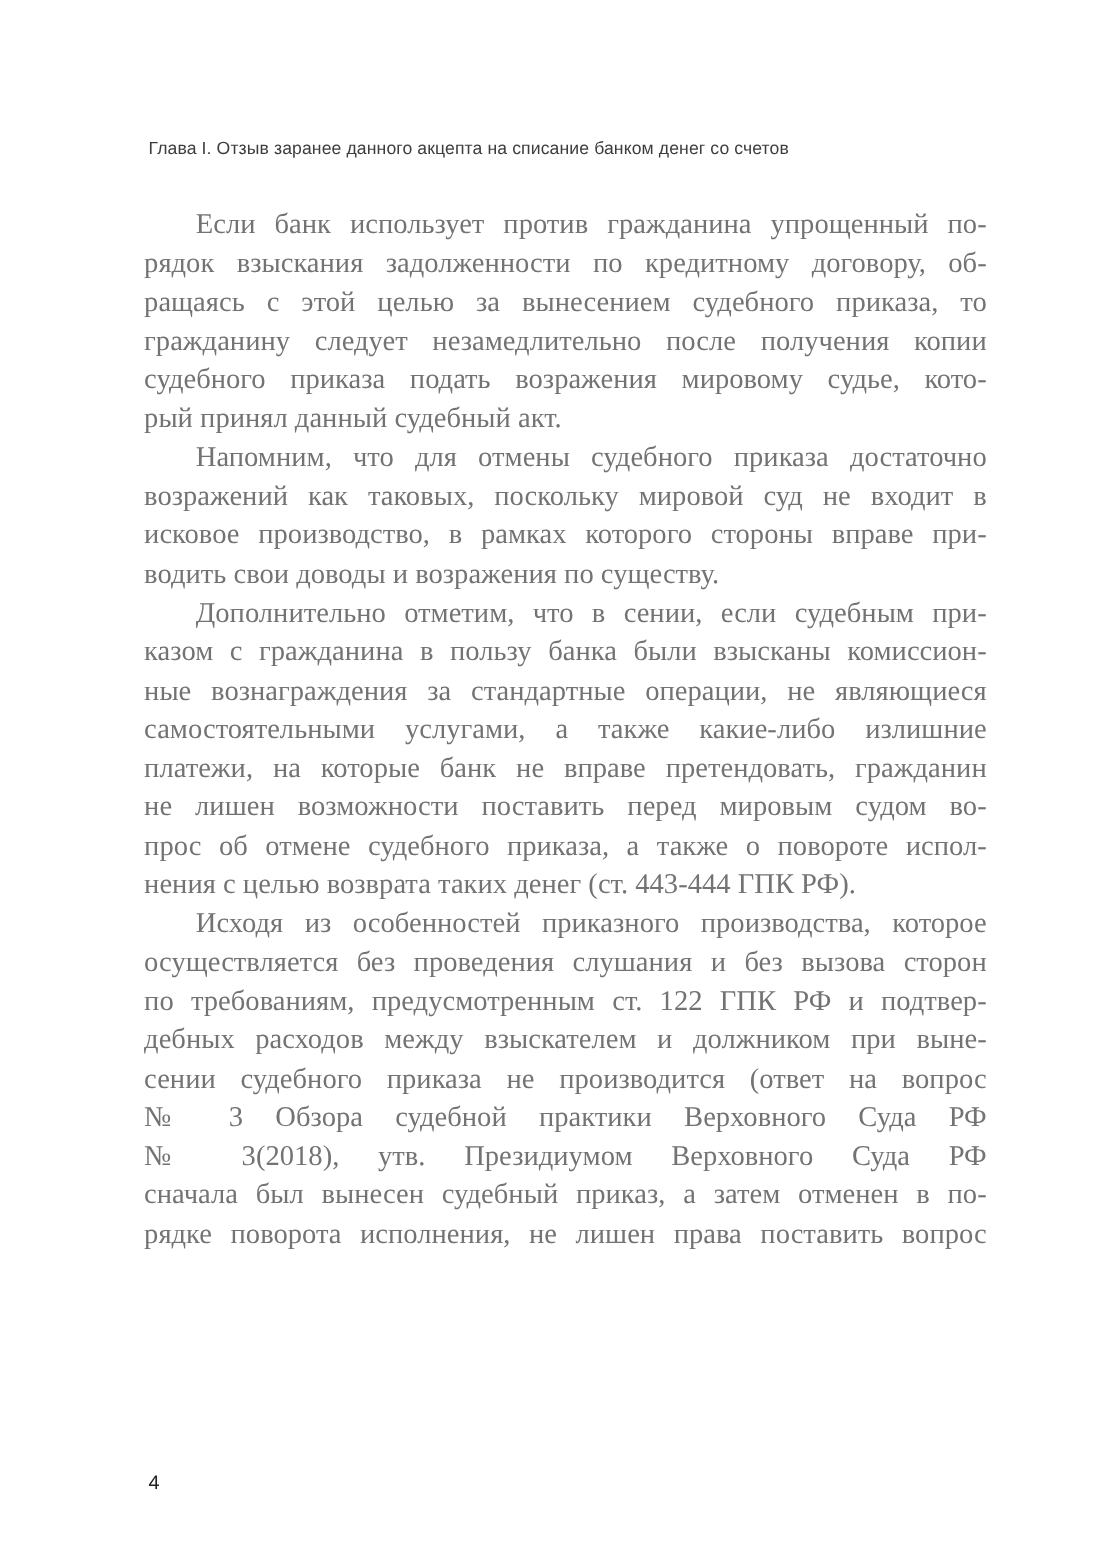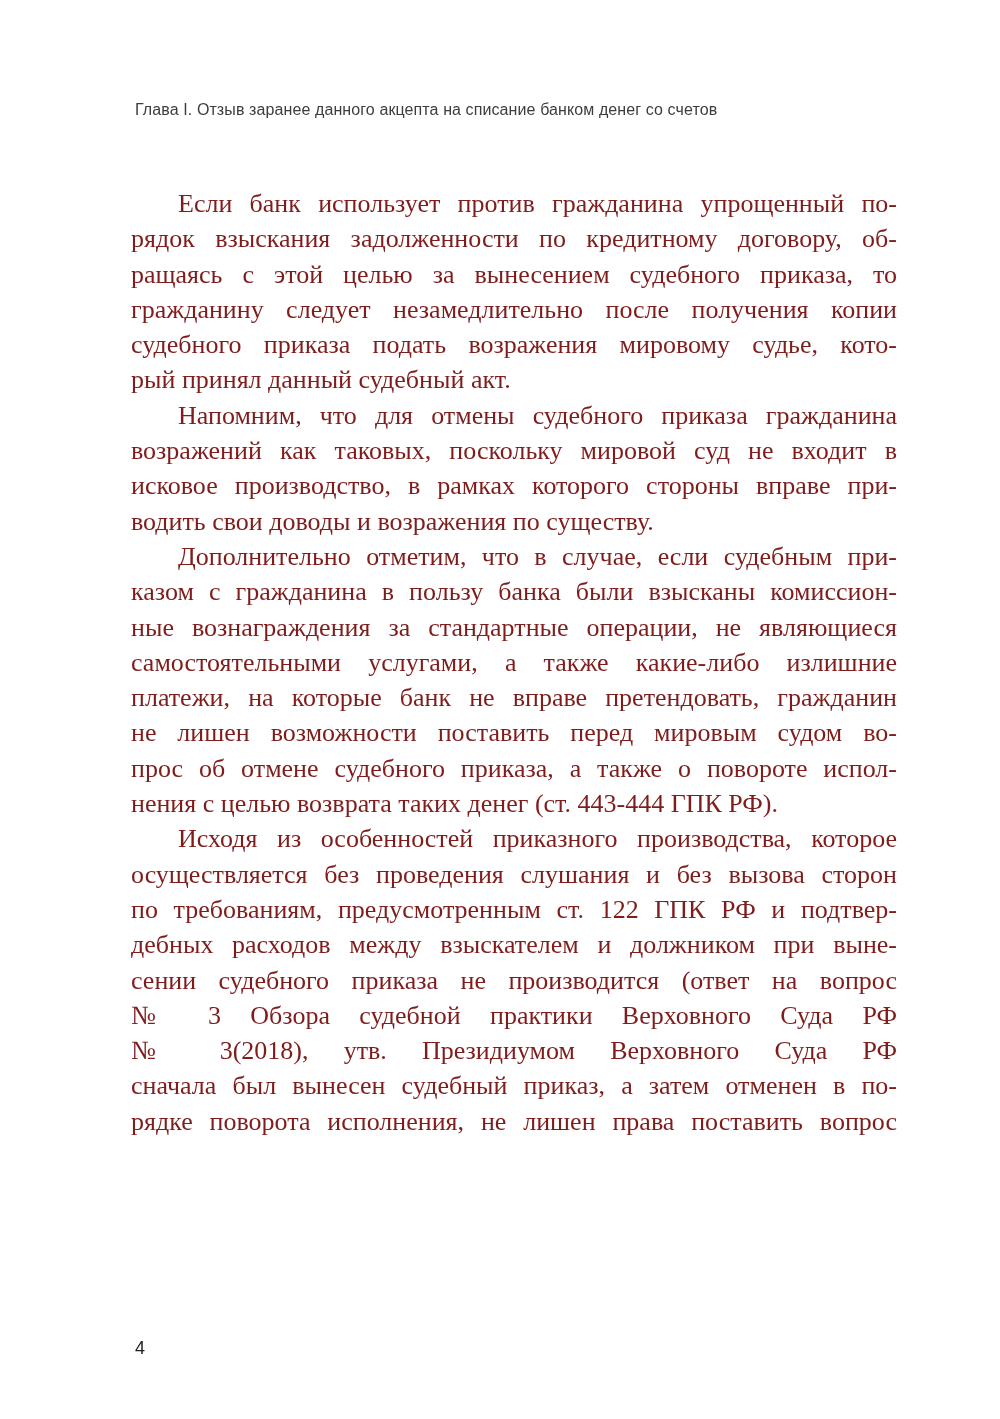--- a/index.html
+++ b/index.html
@@ -10,37 +10,37 @@
   .page {
     position: relative;
     width: 1000px;
     height: 1419px;
     background: #ffffff;
     overflow: hidden;
   }
   .running-header {
     position: absolute;
     left: 135px;
-    top: 100px;
+    top: 126px;
     width: 740px;
     font-family: "Liberation Sans", "DejaVu Sans", sans-serif;
     font-size: 16px;
     line-height: 20px;
     color: #3d3d3d;
     letter-spacing: 0.1px;
   }
   .body-text {
     position: absolute;
     left: 131px;
     top: 186px;
     width: 766px;
     font-family: "Liberation Serif", "DejaVu Serif", serif;
     font-size: 26px;
     line-height: 35.3px;
-    color: #7f1d1d;
+    color: #737373;
   }
   .paragraph {
     margin: 0;
     padding: 0;
   }
   .line {
     text-align: justify;
     text-align-last: justify;
   }
   .line.first {
@@ -69,27 +69,27 @@
   <div class="body-text">
       <div class="paragraph">
         <div class="line first">Если банк использует против гражданина упрощенный по-</div>
         <div class="line">рядок взыскания задолженности по кредитному договору, об-</div>
         <div class="line">ращаясь с этой целью за вынесением судебного приказа, то</div>
         <div class="line">гражданину следует незамедлительно после получения копии</div>
         <div class="line">судебного приказа подать возражения мировому судье, кото-</div>
         <div class="line para-end-last">рый принял данный судебный акт.</div>
       </div>
       <div class="paragraph">
-        <div class="line first">Напомним, что для отмены судебного приказа гражданина</div>
+        <div class="line first">Напомним, что для отмены судебного приказа достаточно</div>
         <div class="line">возражений как таковых, поскольку мировой суд не входит в</div>
         <div class="line">исковое производство, в рамках которого стороны вправе при-</div>
         <div class="line para-end-last">водить свои доводы и возражения по существу.</div>
       </div>
       <div class="paragraph">
-        <div class="line first">Дополнительно отметим, что в случае, если судебным при-</div>
+        <div class="line first">Дополнительно отметим, что в сении, если судебным при-</div>
         <div class="line">казом с гражданина в пользу банка были взысканы комиссион-</div>
         <div class="line">ные вознаграждения за стандартные операции, не являющиеся</div>
         <div class="line">самостоятельными услугами, а также какие-либо излишние</div>
         <div class="line">платежи, на которые банк не вправе претендовать, гражданин</div>
         <div class="line">не лишен возможности поставить перед мировым судом во-</div>
         <div class="line">прос об отмене судебного приказа, а также о повороте испол-</div>
         <div class="line para-end-last">нения с целью возврата таких денег (ст. 443-444 ГПК РФ).</div>
       </div>
       <div class="paragraph">
         <div class="line first">Исходя из особенностей приказного производства, которое</div>

